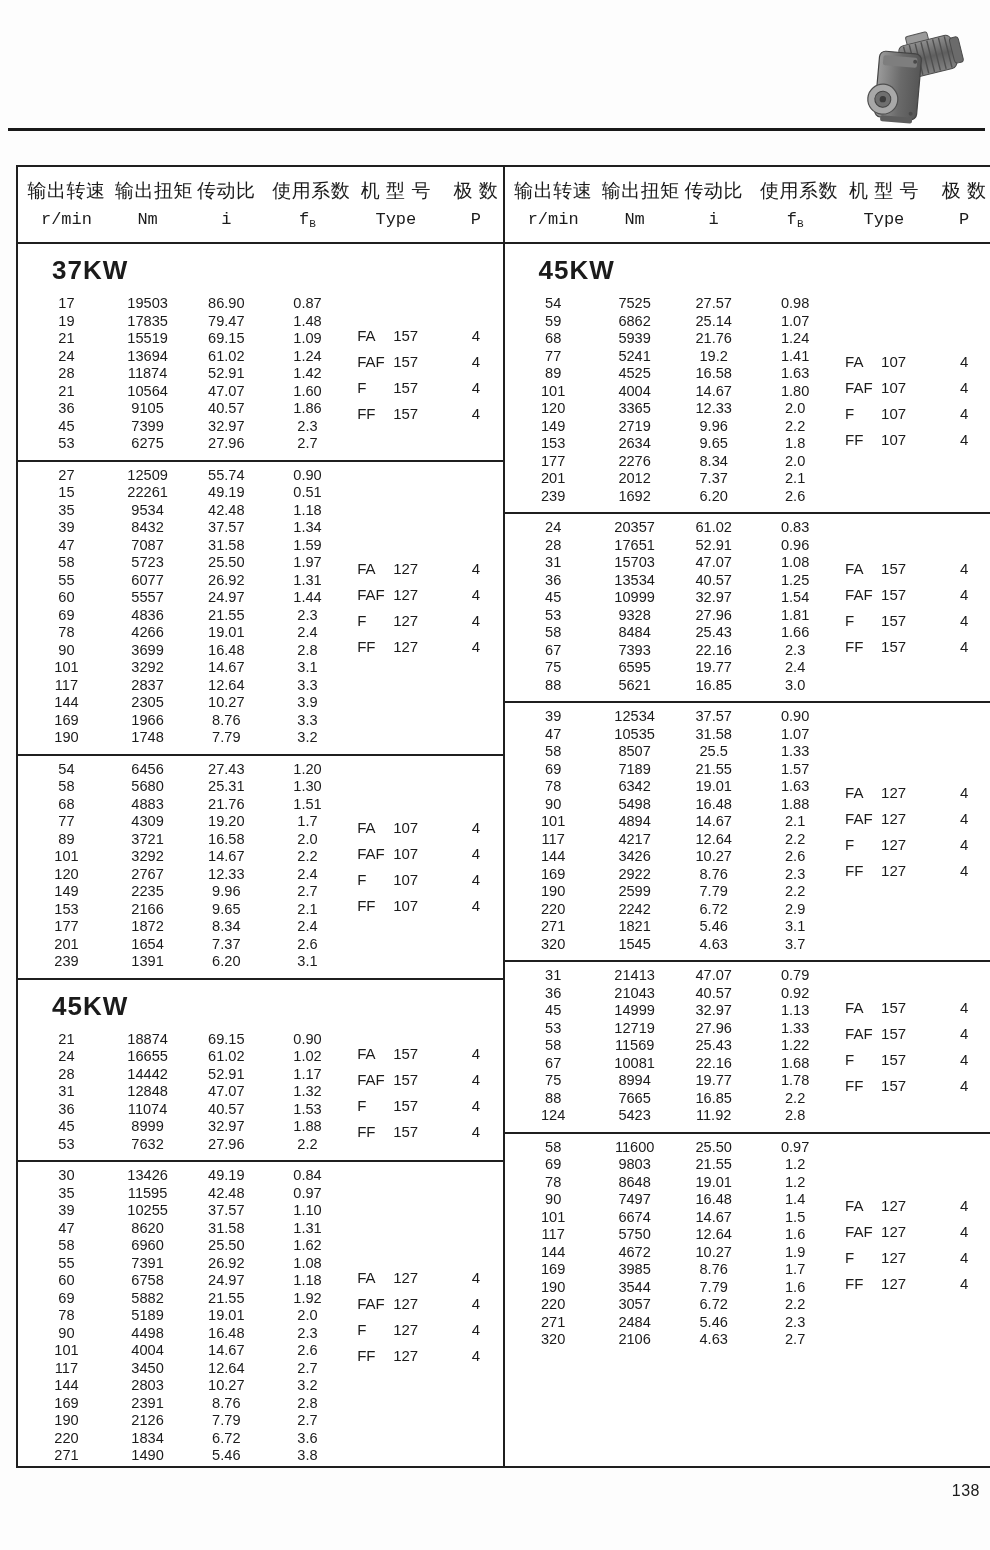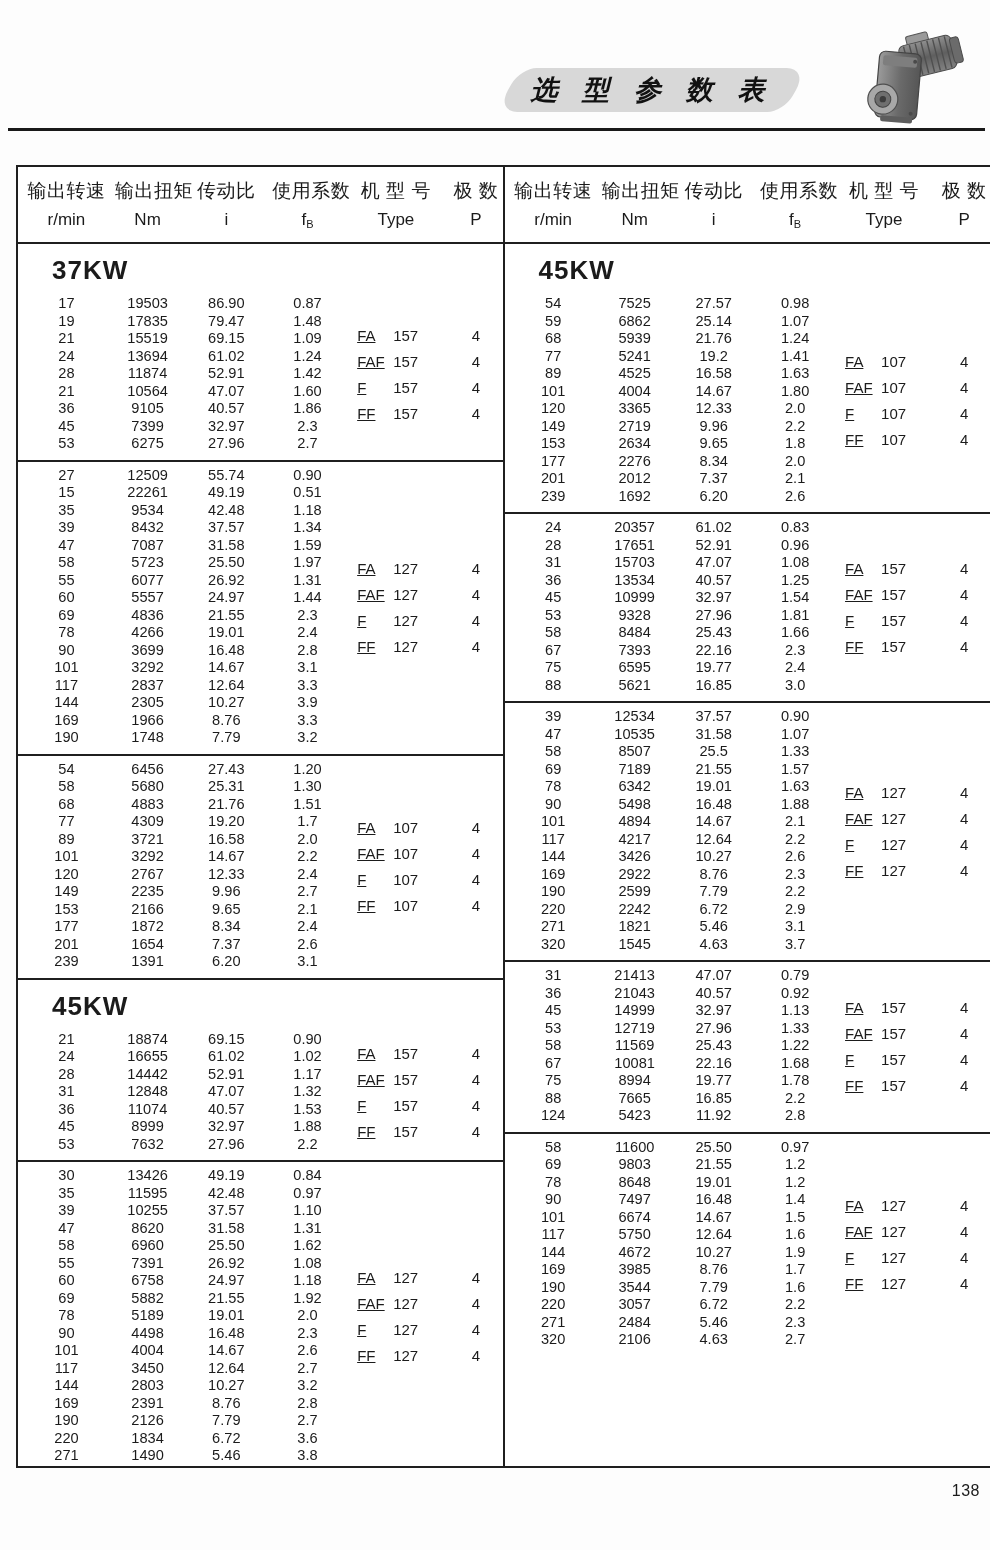--- a/index.html
+++ b/index.html
@@ -31,51 +31,48 @@
     display:flex;
     margin-left:8px;
   }
   .half { width:50%; box-sizing:border-box; display:flex; flex-direction:column; overflow:hidden; }
   .half.left { border-right:2px solid #1f1f1f; }
 
   .thead { border-bottom:2px solid #1f1f1f; padding-top:8px; padding-bottom:4px; }
   .hrow { display:grid; grid-template-columns:20% 13.5% 19% 14.5% 22% 11%; }
   .hrow .th { text-align:center; white-space:nowrap; }
   .hrow.cn { font-size:19px; line-height:31px; letter-spacing:0.5px; }
-  .hrow.en { font-size:17px; line-height:27px; }
+  .hrow.en { font-size:17px; line-height:27px;font-family:Liberation Mono, monospace; }
   .sub { font-size:11px; vertical-align:-3px; }
 
   .tbody { flex:1; display:flex; flex-direction:column; overflow:hidden; }
   .section + .section { border-top:2px solid #1f1f1f; }
   .section:last-child { flex:1; }
   .section-label {
     font-size:26px; font-weight:700; letter-spacing:1px;
     padding:10px 0 4px 34px; line-height:32px;
   }
   .block { position:relative; padding:5px 0 7px 0; }
   .block + .block { border-top:2px solid #1f1f1f; }
   .row { display:grid; grid-template-columns:20% 13.5% 19% 14.5%; line-height:17.5px; font-size:14.6px; }
   .cell { text-align:center; white-space:nowrap; }
 
   .types { position:absolute; left:70%; top:50%; transform:translateY(-50%); width:28%; }
   .type-row { display:flex; line-height:26px; font-size:15px; }
   .t-model { width:75%; display:flex; }
-  .t-prefix { width:2.4em;text-decoration:underline; }
+  .t-prefix { width:2.4em; }
   .t-p { width:25%; text-align:center; }
 
   .page-number { position:absolute; right:10px; top:1482px; font-size:16px; letter-spacing:0.5px; }
 </style>
 </head>
 <body>
 
 <div class="page">
 
-  <div class="title-lozenge">
-    <span class="title-text">选 型 参 数 表</span>
-  </div>
 
   <div class="motor-photo">
     <svg width="118" height="102" viewBox="0 0 118 102">
       <defs>
         <linearGradient id="motG" x1="0" y1="0" x2="0" y2="1">
           <stop offset="0" stop-color="#8f8f8f"></stop>
             <stop offset="0.5" stop-color="#5f5f5f"></stop>
             <stop offset="1" stop-color="#828282"></stop>
         </linearGradient>
         <linearGradient id="boxG" x1="0" y1="0" x2="1" y2="0">

